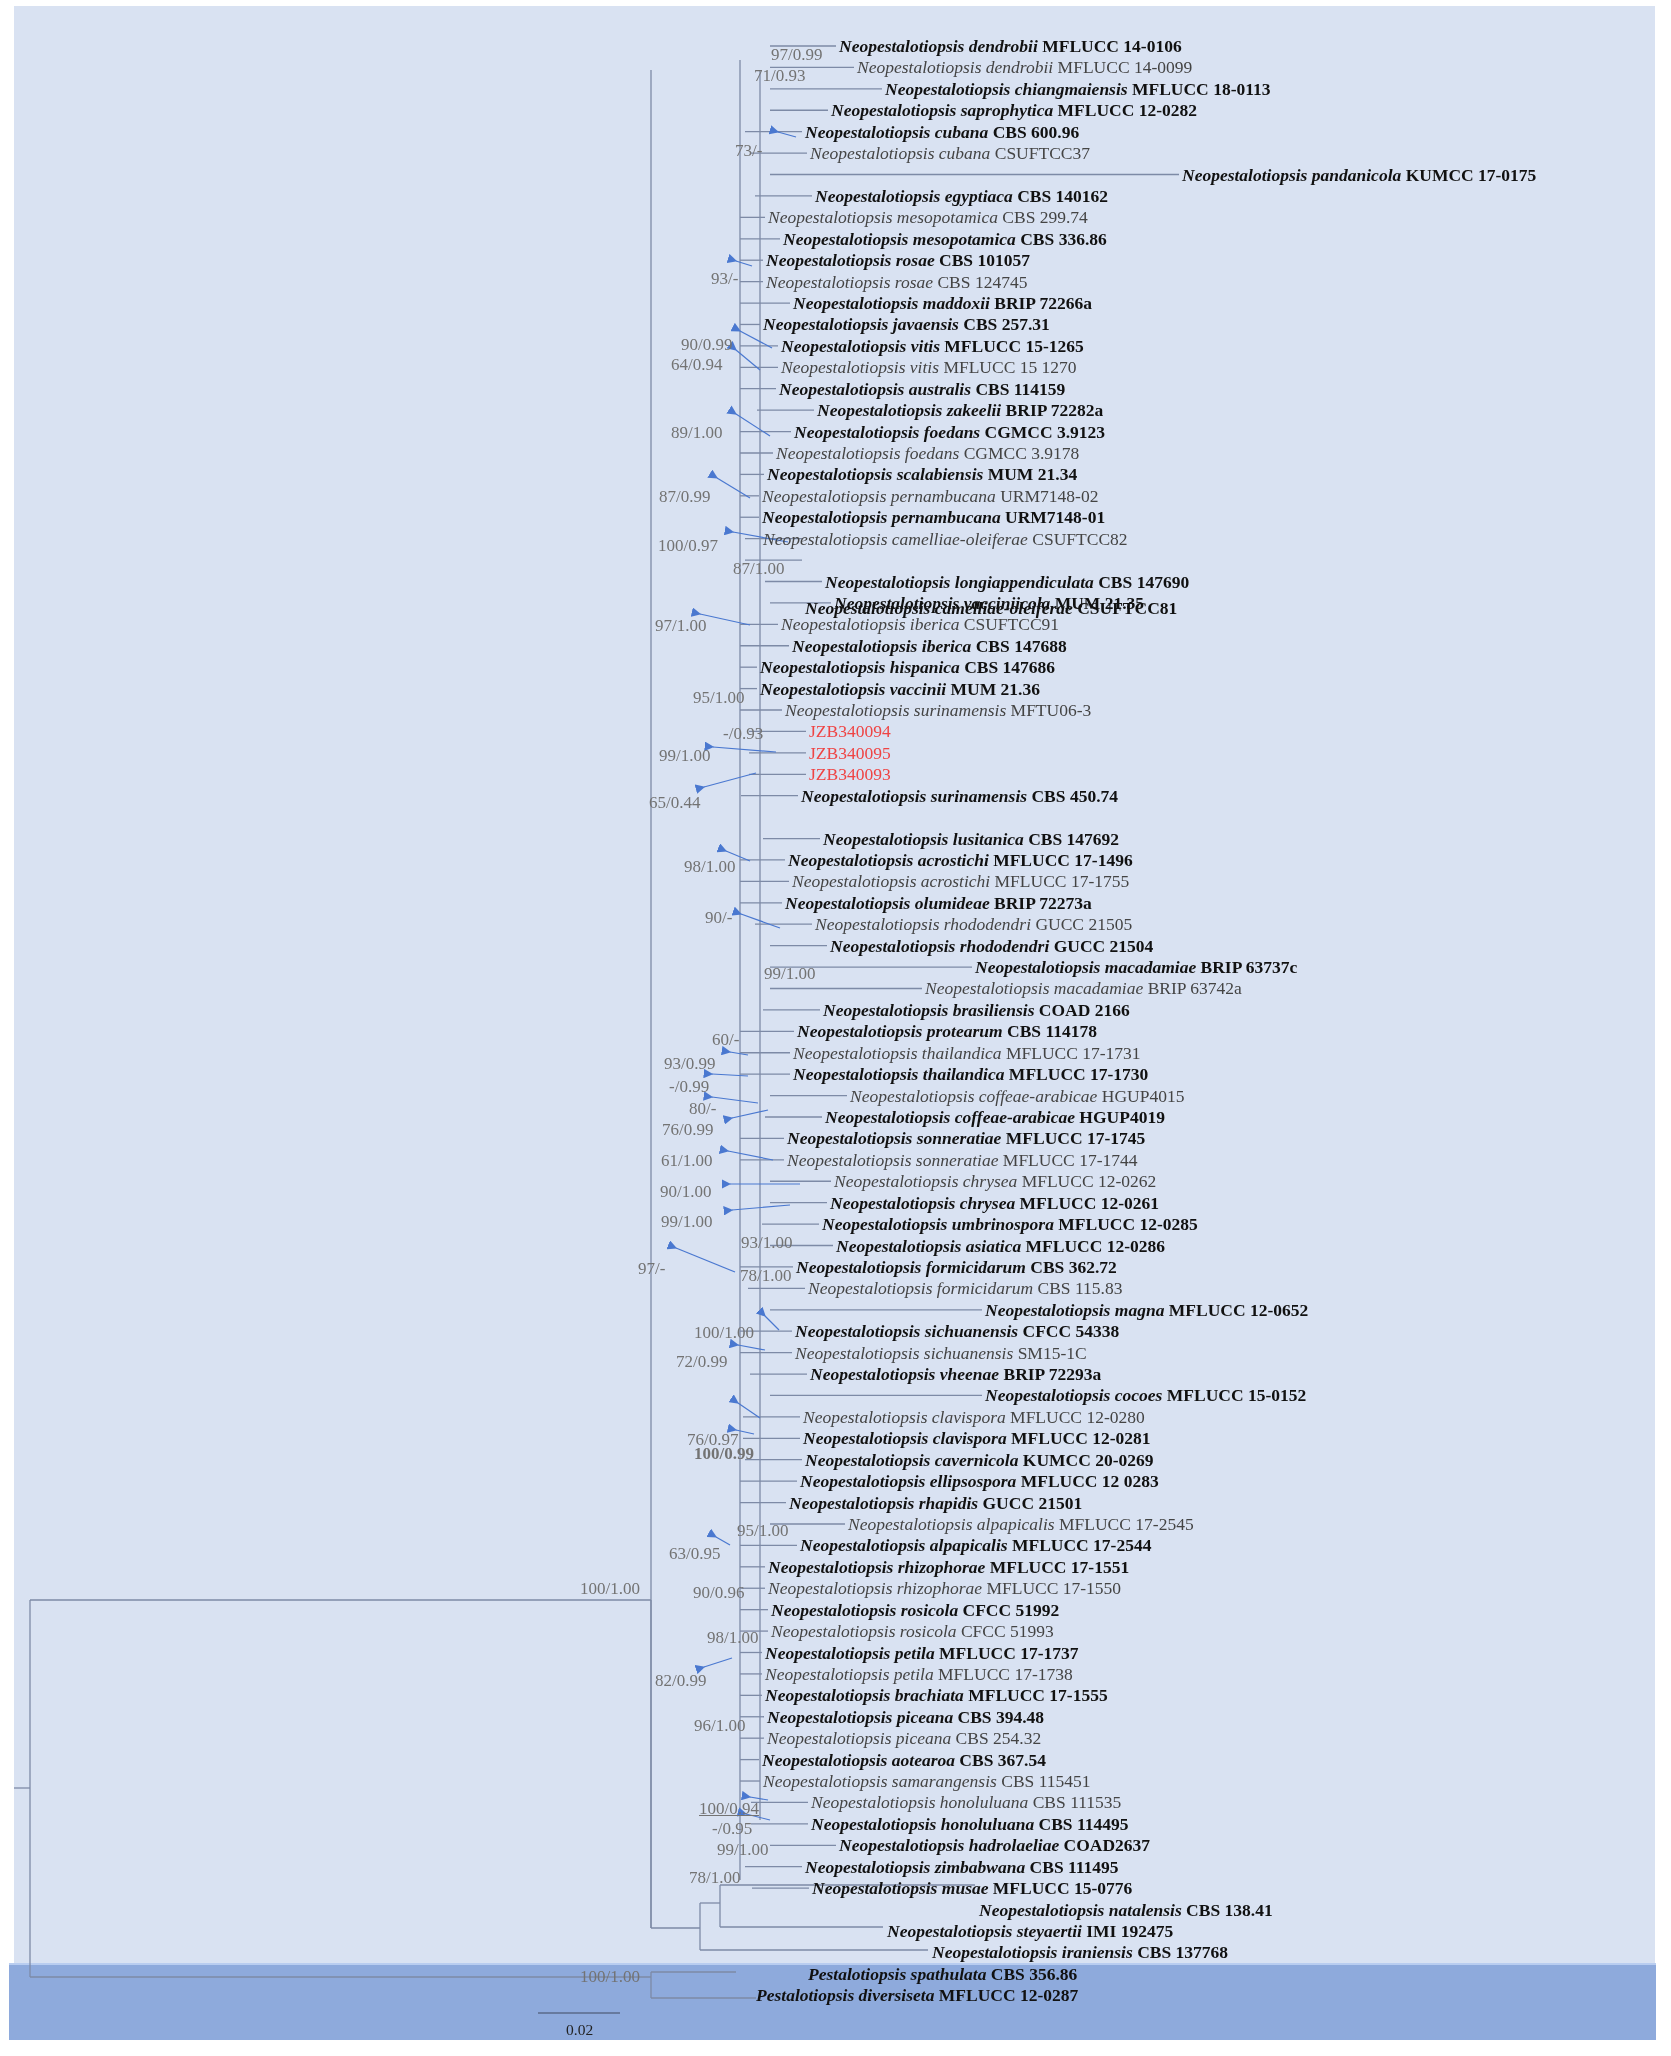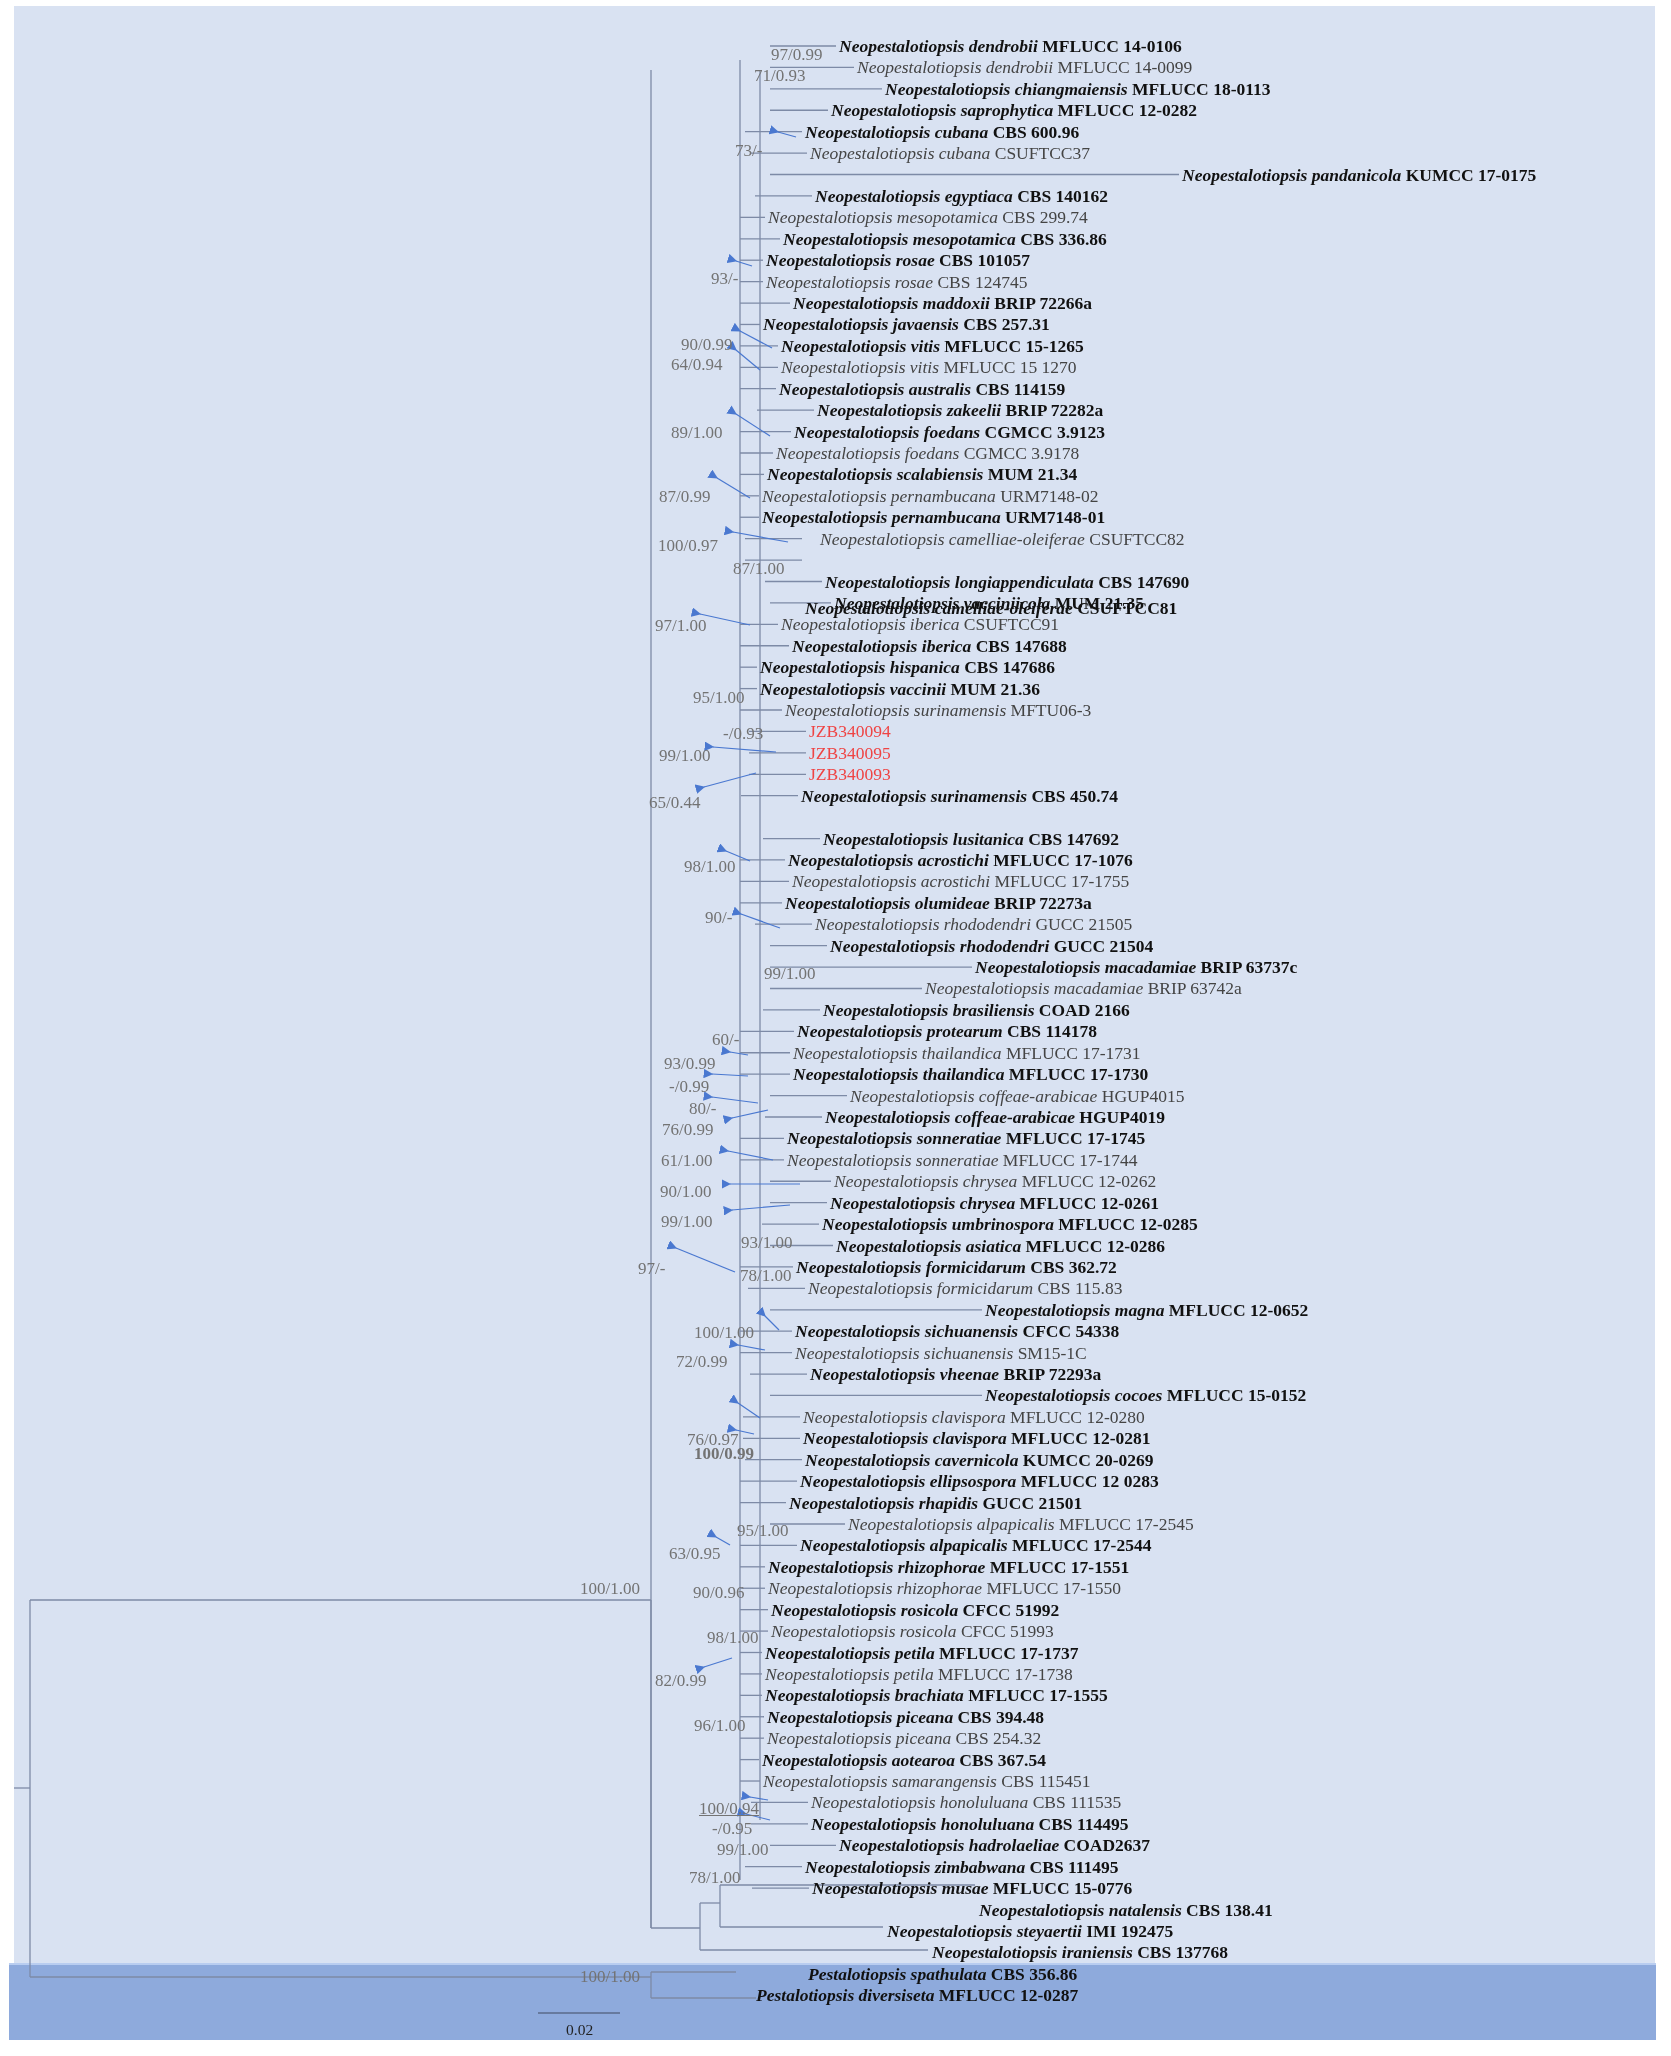--- a/index.html
+++ b/index.html
@@ -187,35 +187,35 @@
     <div class="taxon bold" style="left: 763px; top: 314.46px;"><span class="sp">Neopestalotiopsis javaensis</span> <span>CBS 257.31</span></div>
     <div class="taxon bold" style="left: 781px; top: 335.88px;"><span class="sp">Neopestalotiopsis vitis</span> <span>MFLUCC 15-1265</span></div>
     <div class="taxon light" style="left: 781px; top: 357.3px;"><span class="sp">Neopestalotiopsis vitis</span> <span>MFLUCC 15 1270</span></div>
     <div class="taxon bold" style="left: 779px; top: 378.72px;"><span class="sp">Neopestalotiopsis australis</span> <span>CBS 114159</span></div>
     <div class="taxon bold" style="left: 817px; top: 400.14px;"><span class="sp">Neopestalotiopsis zakeelii</span> <span>BRIP 72282a</span></div>
     <div class="taxon bold" style="left: 794px; top: 421.56px;"><span class="sp">Neopestalotiopsis foedans</span> <span>CGMCC 3.9123</span></div>
     <div class="taxon light" style="left: 776px; top: 442.98px;"><span class="sp">Neopestalotiopsis foedans</span> <span>CGMCC 3.9178</span></div>
     <div class="taxon bold" style="left: 767px; top: 464.4px;"><span class="sp">Neopestalotiopsis scalabiensis</span> <span>MUM 21.34</span></div>
     <div class="taxon light" style="left: 762px; top: 485.82px;"><span class="sp">Neopestalotiopsis pernambucana</span> <span>URM7148-02</span></div>
     <div class="taxon bold" style="left: 762px; top: 507.24px;"><span class="sp">Neopestalotiopsis pernambucana</span> <span>URM7148-01</span></div>
-    <div class="taxon light" style="left: 820px; top: 528.66px;"><span class="sp">Neopestalotiopsis camelliae-oleiferae</span> <span>CSUFTCC82</span></div>
+    <div class="taxon light" style="left: 763px; top: 528.66px;"><span class="sp">Neopestalotiopsis camelliae-oleiferae</span> <span>CSUFTCC82</span></div>
     <div class="taxon bold" style="left: 805px; top: 550.08px; margin-top: 48px;"><span class="sp">Neopestalotiopsis camelliae-oleiferae</span> <span>CSUFTCC81</span></div>
     <div class="taxon bold" style="left: 825px; top: 571.5px;"><span class="sp">Neopestalotiopsis longiappendiculata</span> <span>CBS 147690</span></div>
     <div class="taxon bold" style="left: 834px; top: 592.92px;"><span class="sp">Neopestalotiopsis vacciniicola</span> <span>MUM 21.35</span></div>
     <div class="taxon light" style="left: 781px; top: 614.34px;"><span class="sp">Neopestalotiopsis iberica</span> <span>CSUFTCC91</span></div>
     <div class="taxon bold" style="left: 792px; top: 635.76px;"><span class="sp">Neopestalotiopsis iberica</span> <span>CBS 147688</span></div>
     <div class="taxon bold" style="left: 760px; top: 657.18px;"><span class="sp">Neopestalotiopsis hispanica</span> <span>CBS 147686</span></div>
     <div class="taxon bold" style="left: 760px; top: 678.6px;"><span class="sp">Neopestalotiopsis vaccinii</span> <span>MUM 21.36</span></div>
     <div class="taxon light" style="left: 785px; top: 700.02px;"><span class="sp">Neopestalotiopsis surinamensis</span> <span>MFTU06-3</span></div>
     <div class="taxon light new" style="left: 809px; top: 721.44px;"><span>JZB340094</span></div>
     <div class="taxon light new" style="left: 809px; top: 742.86px;"><span>JZB340095</span></div>
     <div class="taxon light new" style="left: 809px; top: 764.28px;"><span>JZB340093</span></div>
     <div class="taxon bold" style="left: 801px; top: 785.7px;"><span class="sp">Neopestalotiopsis surinamensis</span> <span>CBS 450.74</span></div>
     <div class="taxon bold" style="left: 823px; top: 828.54px;"><span class="sp">Neopestalotiopsis lusitanica</span> <span>CBS 147692</span></div>
-    <div class="taxon bold" style="left: 788px; top: 849.96px;"><span class="sp">Neopestalotiopsis acrostichi</span> <span>MFLUCC 17-1076</span></div>
+    <div class="taxon bold" style="left: 788px; top: 849.96px;"><span class="sp">Neopestalotiopsis acrostichi</span> <span>MFLUCC 17-1496</span></div>
     <div class="taxon light" style="left: 792px; top: 871.38px;"><span class="sp">Neopestalotiopsis acrostichi</span> <span>MFLUCC 17-1755</span></div>
     <div class="taxon bold" style="left: 785px; top: 892.8px;"><span class="sp">Neopestalotiopsis olumideae</span> <span>BRIP 72273a</span></div>
     <div class="taxon light" style="left: 815px; top: 914.22px;"><span class="sp">Neopestalotiopsis rhododendri</span> <span>GUCC 21505</span></div>
     <div class="taxon bold" style="left: 830px; top: 935.64px;"><span class="sp">Neopestalotiopsis rhododendri</span> <span>GUCC 21504</span></div>
     <div class="taxon bold" style="left: 975px; top: 957.06px;"><span class="sp">Neopestalotiopsis macadamiae</span> <span>BRIP 63737c</span></div>
     <div class="taxon light" style="left: 925px; top: 978.48px;"><span class="sp">Neopestalotiopsis macadamiae</span> <span>BRIP 63742a</span></div>
     <div class="taxon bold" style="left: 823px; top: 999.9px;"><span class="sp">Neopestalotiopsis brasiliensis</span> <span>COAD 2166</span></div>
     <div class="taxon bold" style="left: 797px; top: 1021.32px;"><span class="sp">Neopestalotiopsis protearum</span> <span>CBS 114178</span></div>
     <div class="taxon light" style="left: 793px; top: 1042.74px;"><span class="sp">Neopestalotiopsis thailandica</span> <span>MFLUCC 17-1731</span></div>
     <div class="taxon bold" style="left: 793px; top: 1064.16px;"><span class="sp">Neopestalotiopsis thailandica</span> <span>MFLUCC 17-1730</span></div>

